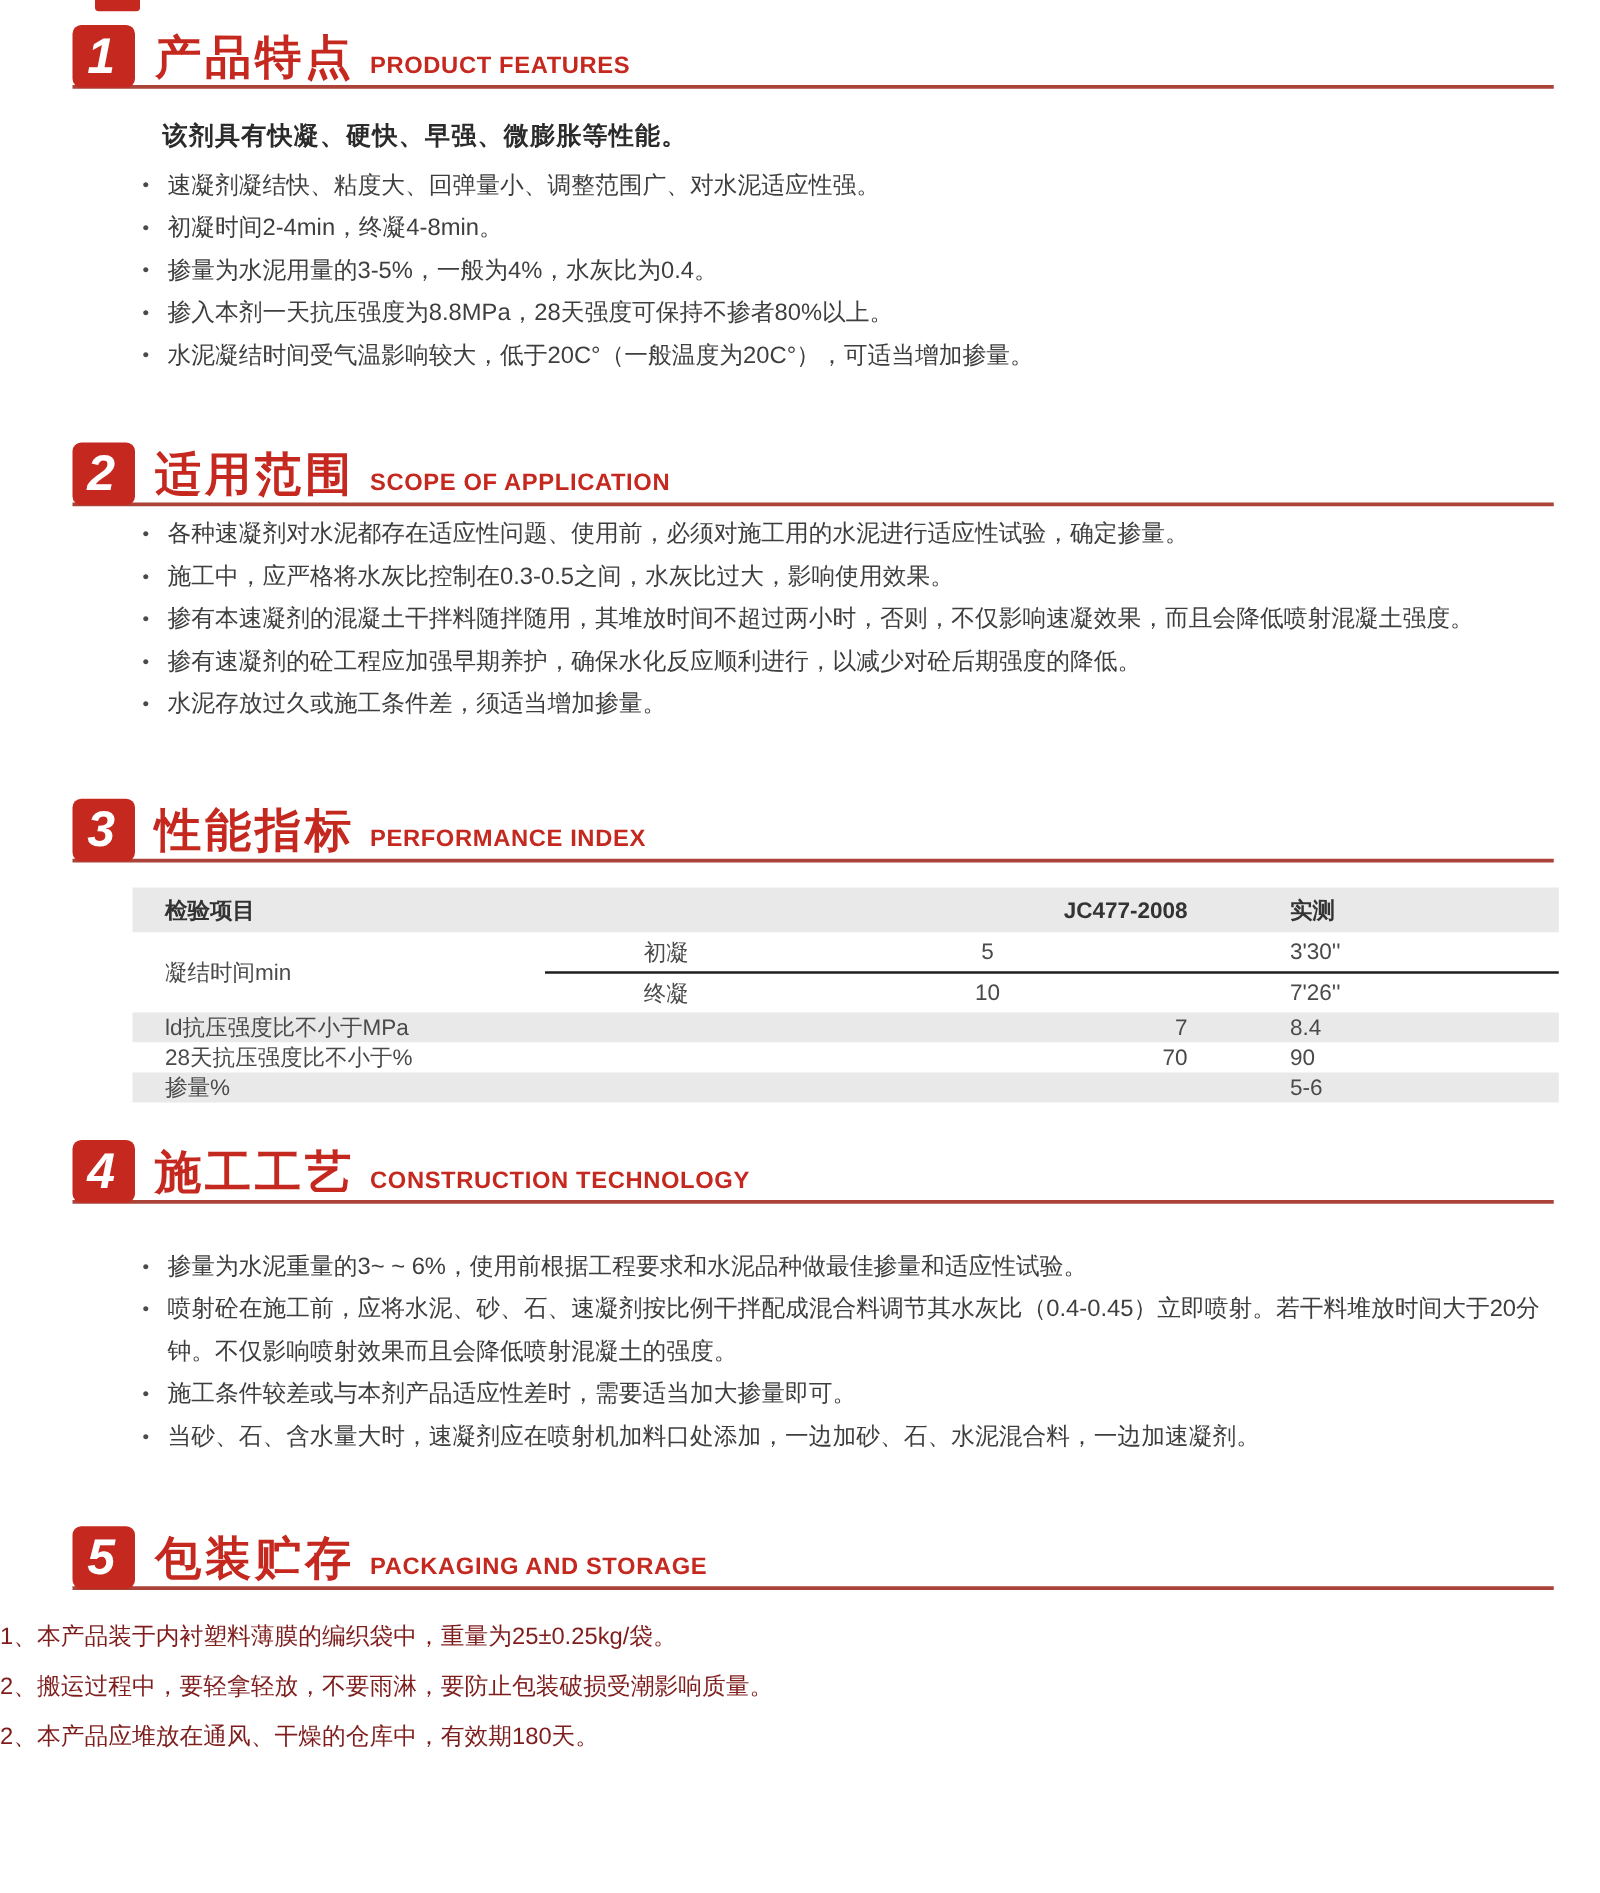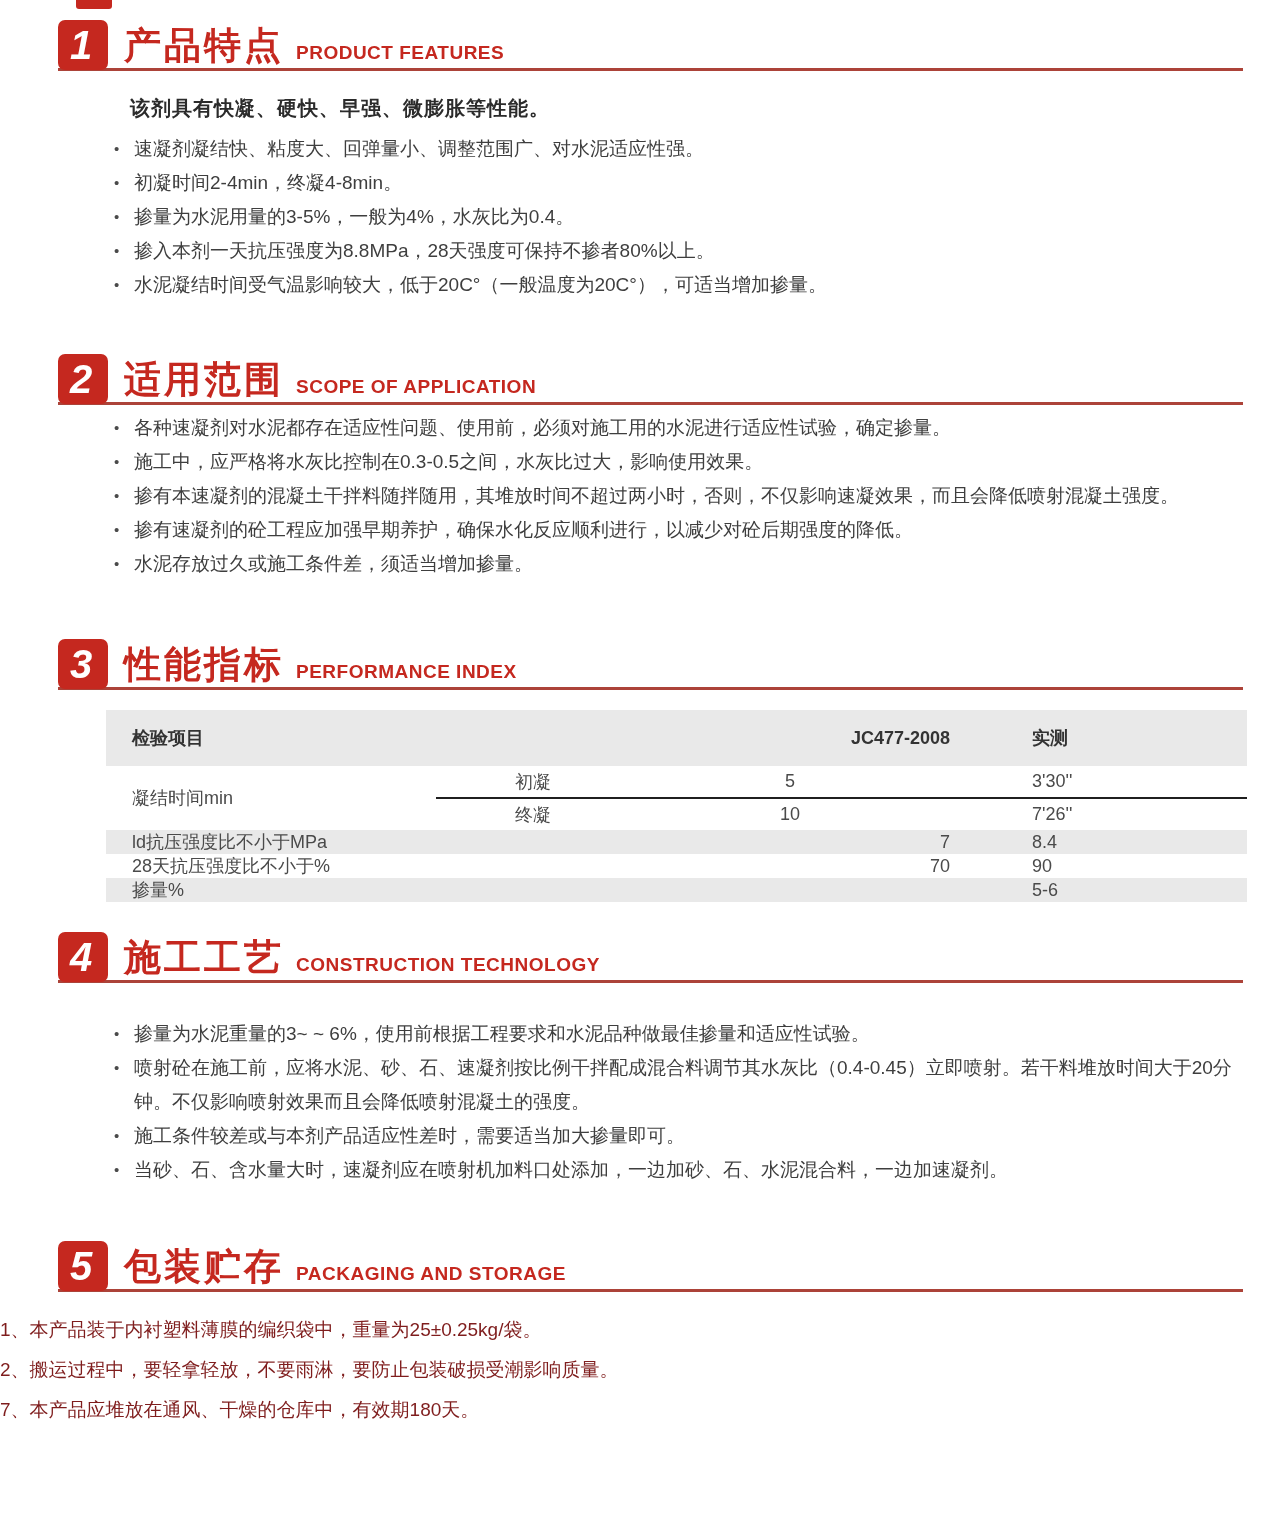--- a/index.html
+++ b/index.html
@@ -58,21 +58,21 @@
   
   .ptable { margin:20px 33px 0 106px; font-size:18px; color:#4a4a4a; }
   .trow {
     display:grid; grid-template-columns:330px 194px 320px 1fr;
     align-items:center;
   }
   .trow.head { background:#e9e9e9; height:52px; font-weight:700; color:#333333; }
   .trow.shade { background:#e9e9e9; }
   .trow.plain { background:#ffffff; }
   .trow { height:24px; }
-  .trow.head { height:56px; }
+  .trow.head { height:36px; }
   .c1 { padding-left:26px; text-align:left; }
   .c2 { text-align:center; }
   .c3 { text-align:right; }
   .c4 { text-align:left; padding-left:82px; }
   .group-row { display:grid; grid-template-columns:330px 1fr; background:#ffffff; }
   .group-label { padding-left:26px; display:flex; align-items:center; }
   .subrows { display:flex; flex-direction:column; }
   .subrow {
     display:grid; grid-template-columns:194px 320px 1fr; align-items:center;
     height:31px;
@@ -209,17 +209,17 @@
     <header class="sec-header">
       <div class="badge">
         <span>5</span>
       </div>
       <h2 class="title-zh">包装贮存</h2>
       <span class="title-en">PACKAGING AND STORAGE</span>
     </header>
     <div class="sec-body pkg-list">
       <p class="pkg-item">1、本产品装于内衬塑料薄膜的编织袋中，重量为25±0.25kg/袋。</p>
       <p class="pkg-item">2、搬运过程中，要轻拿轻放，不要雨淋，要防止包装破损受潮影响质量。</p>
-      <p class="pkg-item">7、本产品应堆放在通风、干燥的仓库中，有效期180天。</p>
+      <p class="pkg-item">2、本产品应堆放在通风、干燥的仓库中，有效期180天。</p>
     </div>
   </section>
 
 </div>
 
 </body></html>

